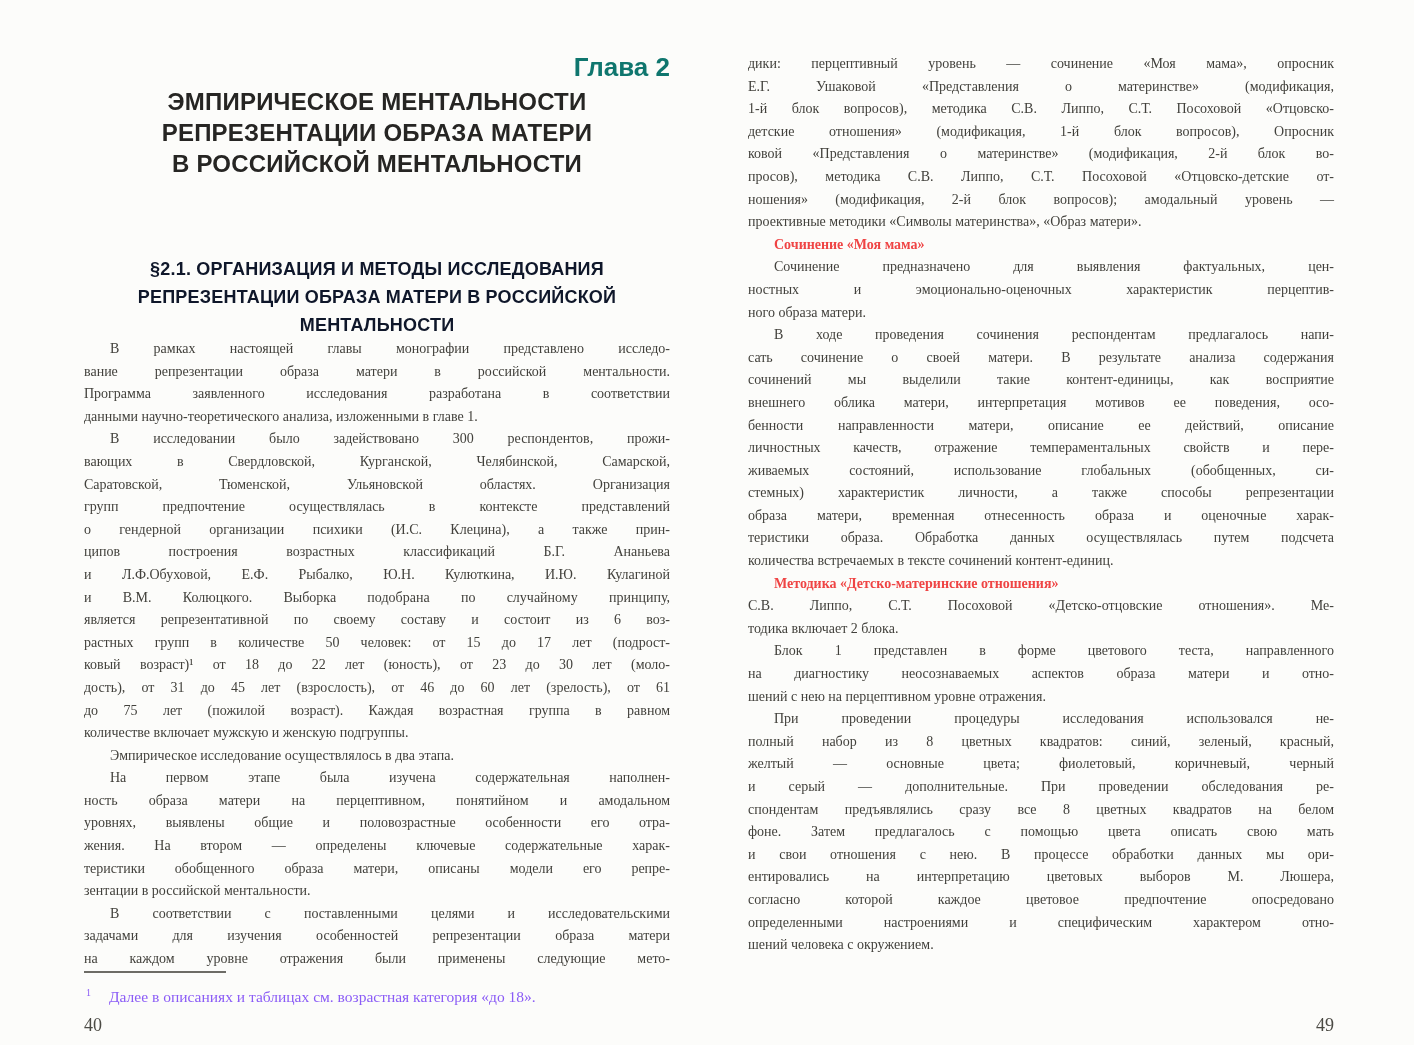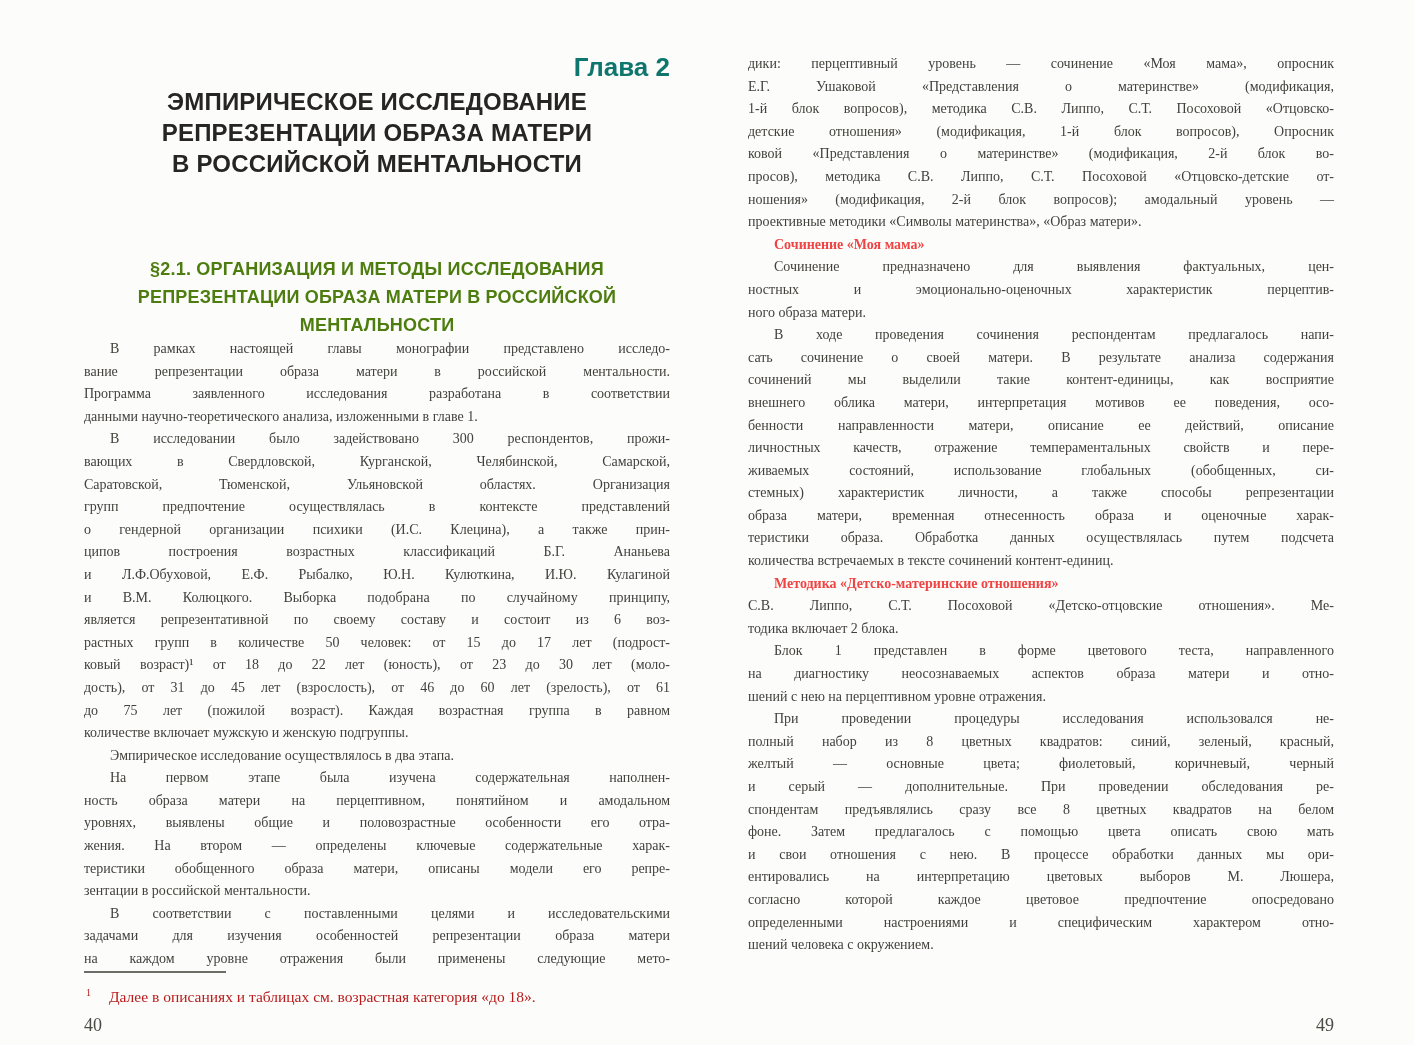--- a/index.html
+++ b/index.html
@@ -28,21 +28,21 @@
     font-family: "Liberation Sans", sans-serif;
     font-weight: bold; font-size: 24px; line-height: 31px;
     color: #262523;
     letter-spacing: 0.2px;
   }
   .section-heading {
     position: absolute; top: 255px; left: 0; width: 100%;
     text-align: center;
     font-family: "Liberation Sans", sans-serif;
     font-weight: bold; font-size: 18px; line-height: 28px;
-    color: #4d7c0f;
+    color: #0f172a;
     letter-spacing: 0.2px;
   }
   .body-block {
     position: absolute; left: 0; width: 100%;
     font-size: 14px; line-height: 22.6px;
     color: #42413c;
   }
   #left-body  { top: 338px; }
   #right-body { top: 53px; }
 
@@ -50,42 +50,42 @@
   .bline.lastline { text-align-last: left; }
   .bline.indent { text-indent: 26px; }
   .para.subheading { font-weight: bold; color: #ef4444; }
 
   .footnote-rule {
     position: absolute; left: 0; top: 971px;
     width: 142px; height: 2px; background: #6d6c66;
   }
   .footnote {
     position: absolute; left: 0; top: 983px; width: 100%;
-    font-size: 15.5px; line-height: 20px; color: #b91c1c;
+    font-size: 15.5px; line-height: 20px; color: #8b5cf6;
   }
   .fn-marker {
     vertical-align: super; font-size: 10px;
     margin-left: 2px; margin-right: 18px;
   }
   .pagenum {
     position: absolute; top: 1015px;
     font-size: 18px; color: #4b4a44;
   }
   #left-pagenum  { left: 0; }
   #right-pagenum { right: 0; }
 </style>
 </head>
 <body>
 
 <div>
 
   <div class="page-col" id="left-col">
     <div class="chapter-label">Глава 2</div>
     <div class="chapter-title" id="chapter-title">
-        <div>ЭМПИРИЧЕСКОЕ ИССЛЕДОВАНИЕ</div>
+        <div>ЭМПИРИЧЕСКОЕ МЕНТАЛЬНОСТИ</div>
         <div>РЕПРЕЗЕНТАЦИИ ОБРАЗА МАТЕРИ</div>
         <div>В РОССИЙСКОЙ МЕНТАЛЬНОСТИ</div>
       </div>
     <div class="section-heading" id="section-heading">
         <div>§2.1. ОРГАНИЗАЦИЯ И МЕТОДЫ ИССЛЕДОВАНИЯ</div>
         <div>РЕПРЕЗЕНТАЦИИ ОБРАЗА МАТЕРИ В РОССИЙСКОЙ</div>
         <div>МЕНТАЛЬНОСТИ</div>
       </div>
     <div class="body-block" id="left-body">
         <div class="para">

